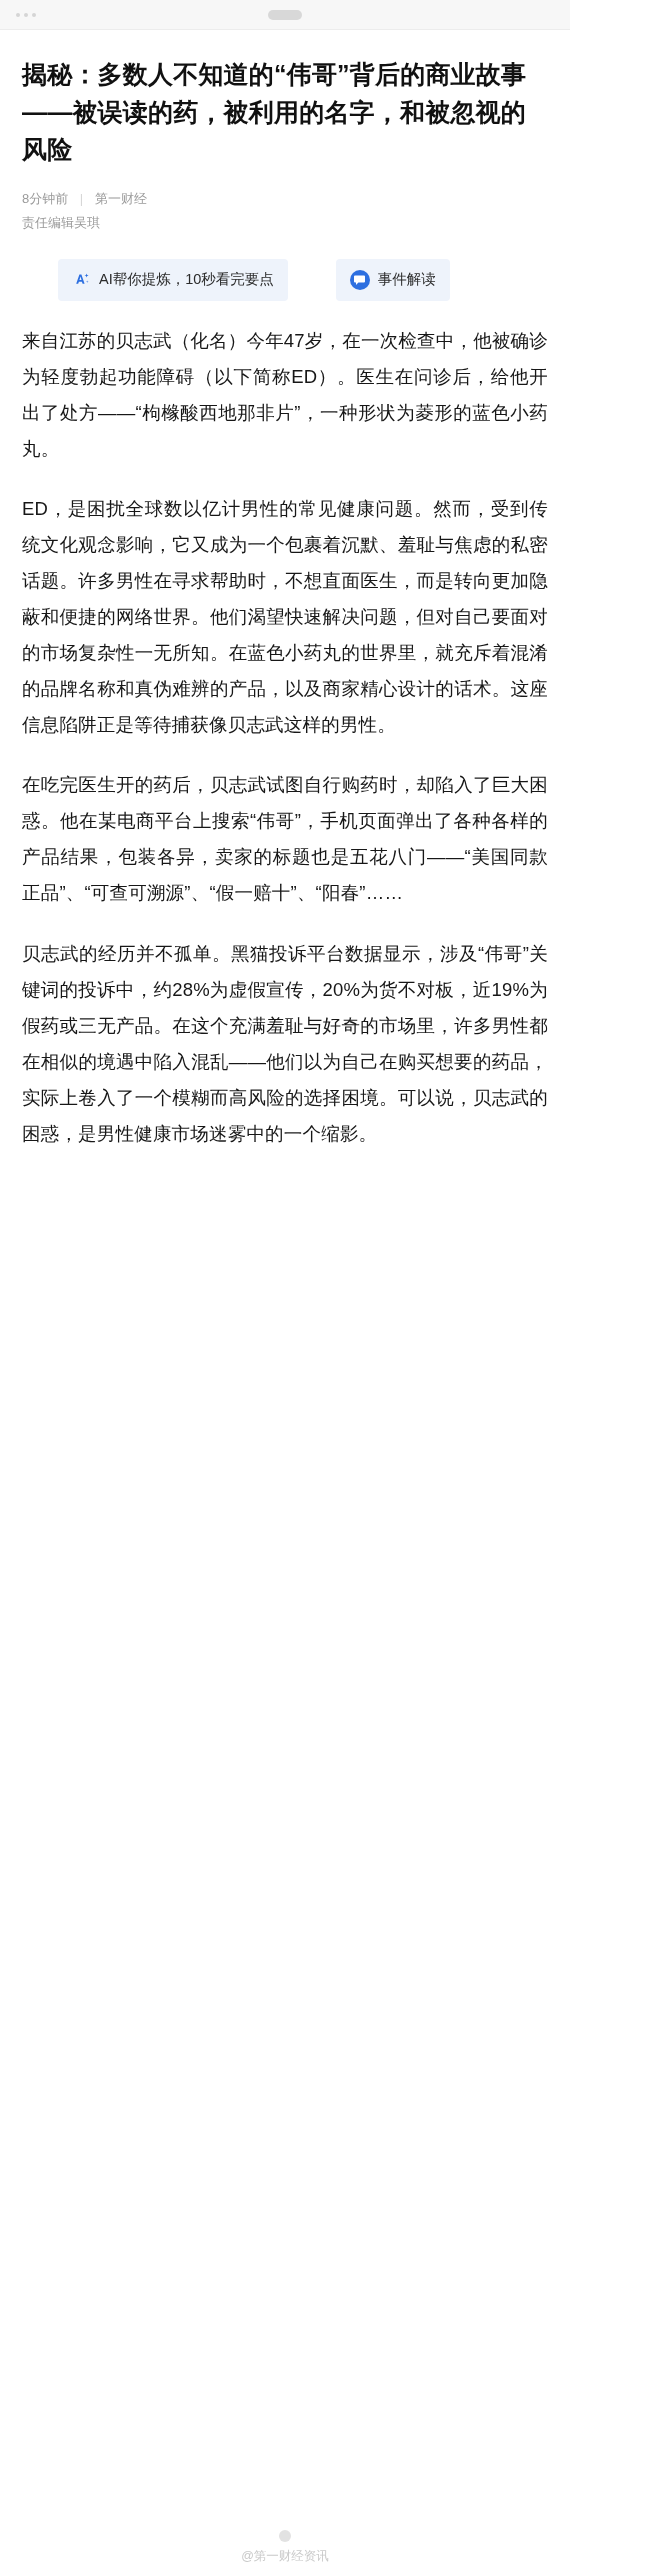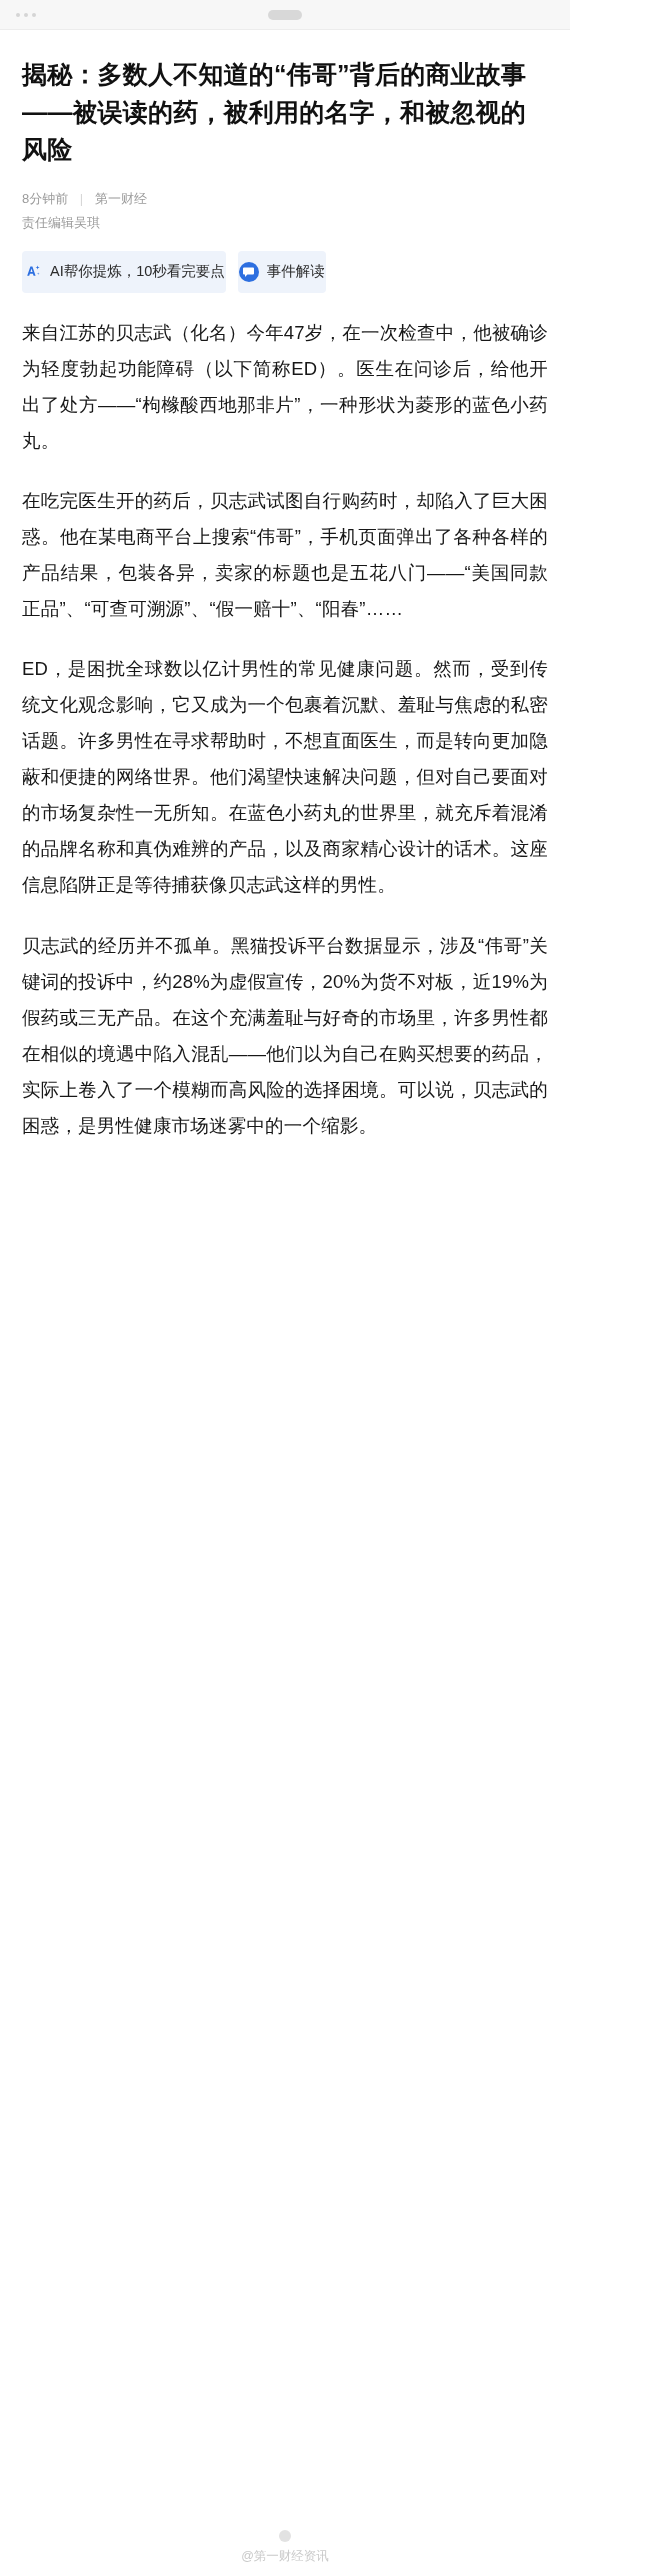--- a/index.html
+++ b/index.html
@@ -67,21 +67,21 @@
     font-weight: bold;
     letter-spacing: 0.2px;
     margin: 4px 0 18px 0;
     color: #111111;
   }
 
   .meta {
     font-size: 13px;
     color: #9b9b9b;
     line-height: 1.85;
-    margin-bottom: 16px;
+    margin-bottom: 24px;
   }
   .meta .sep {
     display: inline-block;
     margin: 0 8px;
     color: #d6d6d6;
   }
   .meta .editor {
     display: block;
   }
 
@@ -90,26 +90,27 @@
     display: flex;
     gap: 12px;
     margin: 4px 0 22px 0;
   }
   .chip {
     display: flex;
     align-items: center;
     gap: 8px;
     background: #eef3fb;
     border-radius: 4px;
-    padding: 11px 1px;
+    padding: 11px 14px;
     font-size: 14.5px;
     color: #2b2b2b;
     white-space: nowrap;
     cursor: pointer;
     user-select: none;
+    margin-left: 36px;
   }
   .chip .ai-glyph {
     width: 19px;
     height: 19px;
     flex: 0 0 19px;
     position: relative;
     display: inline-block;
   }
   .chip .circle-glyph {
     width: 20px;
@@ -201,22 +202,22 @@
             <path d="M2 2.6 h9 a1 1 0 0 1 1 1 v5 a1 1 0 0 1 -1 1 H5.4 L3 12 v-2.4 H2 a1 1 0 0 1 -1 -1 v-5 a1 1 0 0 1 1 -1 Z" fill="#ffffff"></path>
           </svg>
         </span>
         <span>事件解读</span>
       </div>
 
     </div>
 
     <div class="body">
       <p>来自江苏的贝志武（化名）今年47岁，在一次检查中，他被确诊为轻度勃起功能障碍（以下简称ED）。医生在问诊后，给他开出了处方——“枸橼酸西地那非片”，一种形状为菱形的蓝色小药丸。</p>
+      <p>ED，是困扰全球数以亿计男性的常见健康问题。然而，受到传统文化观念影响，它又成为一个包裹着沉默、羞耻与焦虑的私密话题。许多男性在寻求帮助时，不想直面医生，而是转向更加隐蔽和便捷的网络世界。他们渴望快速解决问题，但对自己要面对的市场复杂性一无所知。在蓝色小药丸的世界里，就充斥着混淆的品牌名称和真伪难辨的产品，以及商家精心设计的话术。这座信息陷阱正是等待捕获像贝志武这样的男性。</p>
       <p>在吃完医生开的药后，贝志武试图自行购药时，却陷入了巨大困惑。他在某电商平台上搜索“伟哥”，手机页面弹出了各种各样的产品结果，包装各异，卖家的标题也是五花八门——“美国同款正品”、“可查可溯源”、“假一赔十”、“阳春”……</p>
-      <p>ED，是困扰全球数以亿计男性的常见健康问题。然而，受到传统文化观念影响，它又成为一个包裹着沉默、羞耻与焦虑的私密话题。许多男性在寻求帮助时，不想直面医生，而是转向更加隐蔽和便捷的网络世界。他们渴望快速解决问题，但对自己要面对的市场复杂性一无所知。在蓝色小药丸的世界里，就充斥着混淆的品牌名称和真伪难辨的产品，以及商家精心设计的话术。这座信息陷阱正是等待捕获像贝志武这样的男性。</p>
       <p>贝志武的经历并不孤单。黑猫投诉平台数据显示，涉及“伟哥”关键词的投诉中，约28%为虚假宣传，20%为货不对板，近19%为假药或三无产品。在这个充满羞耻与好奇的市场里，许多男性都在相似的境遇中陷入混乱——他们以为自己在购买想要的药品，实际上卷入了一个模糊而高风险的选择困境。可以说，贝志武的困惑，是男性健康市场迷雾中的一个缩影。</p>
     </div>
 
   </div>
 
   <div class="footer">
     <span class="wm-badge"></span>
     <span class="wm">@第一财经资讯</span>
   </div>
 

